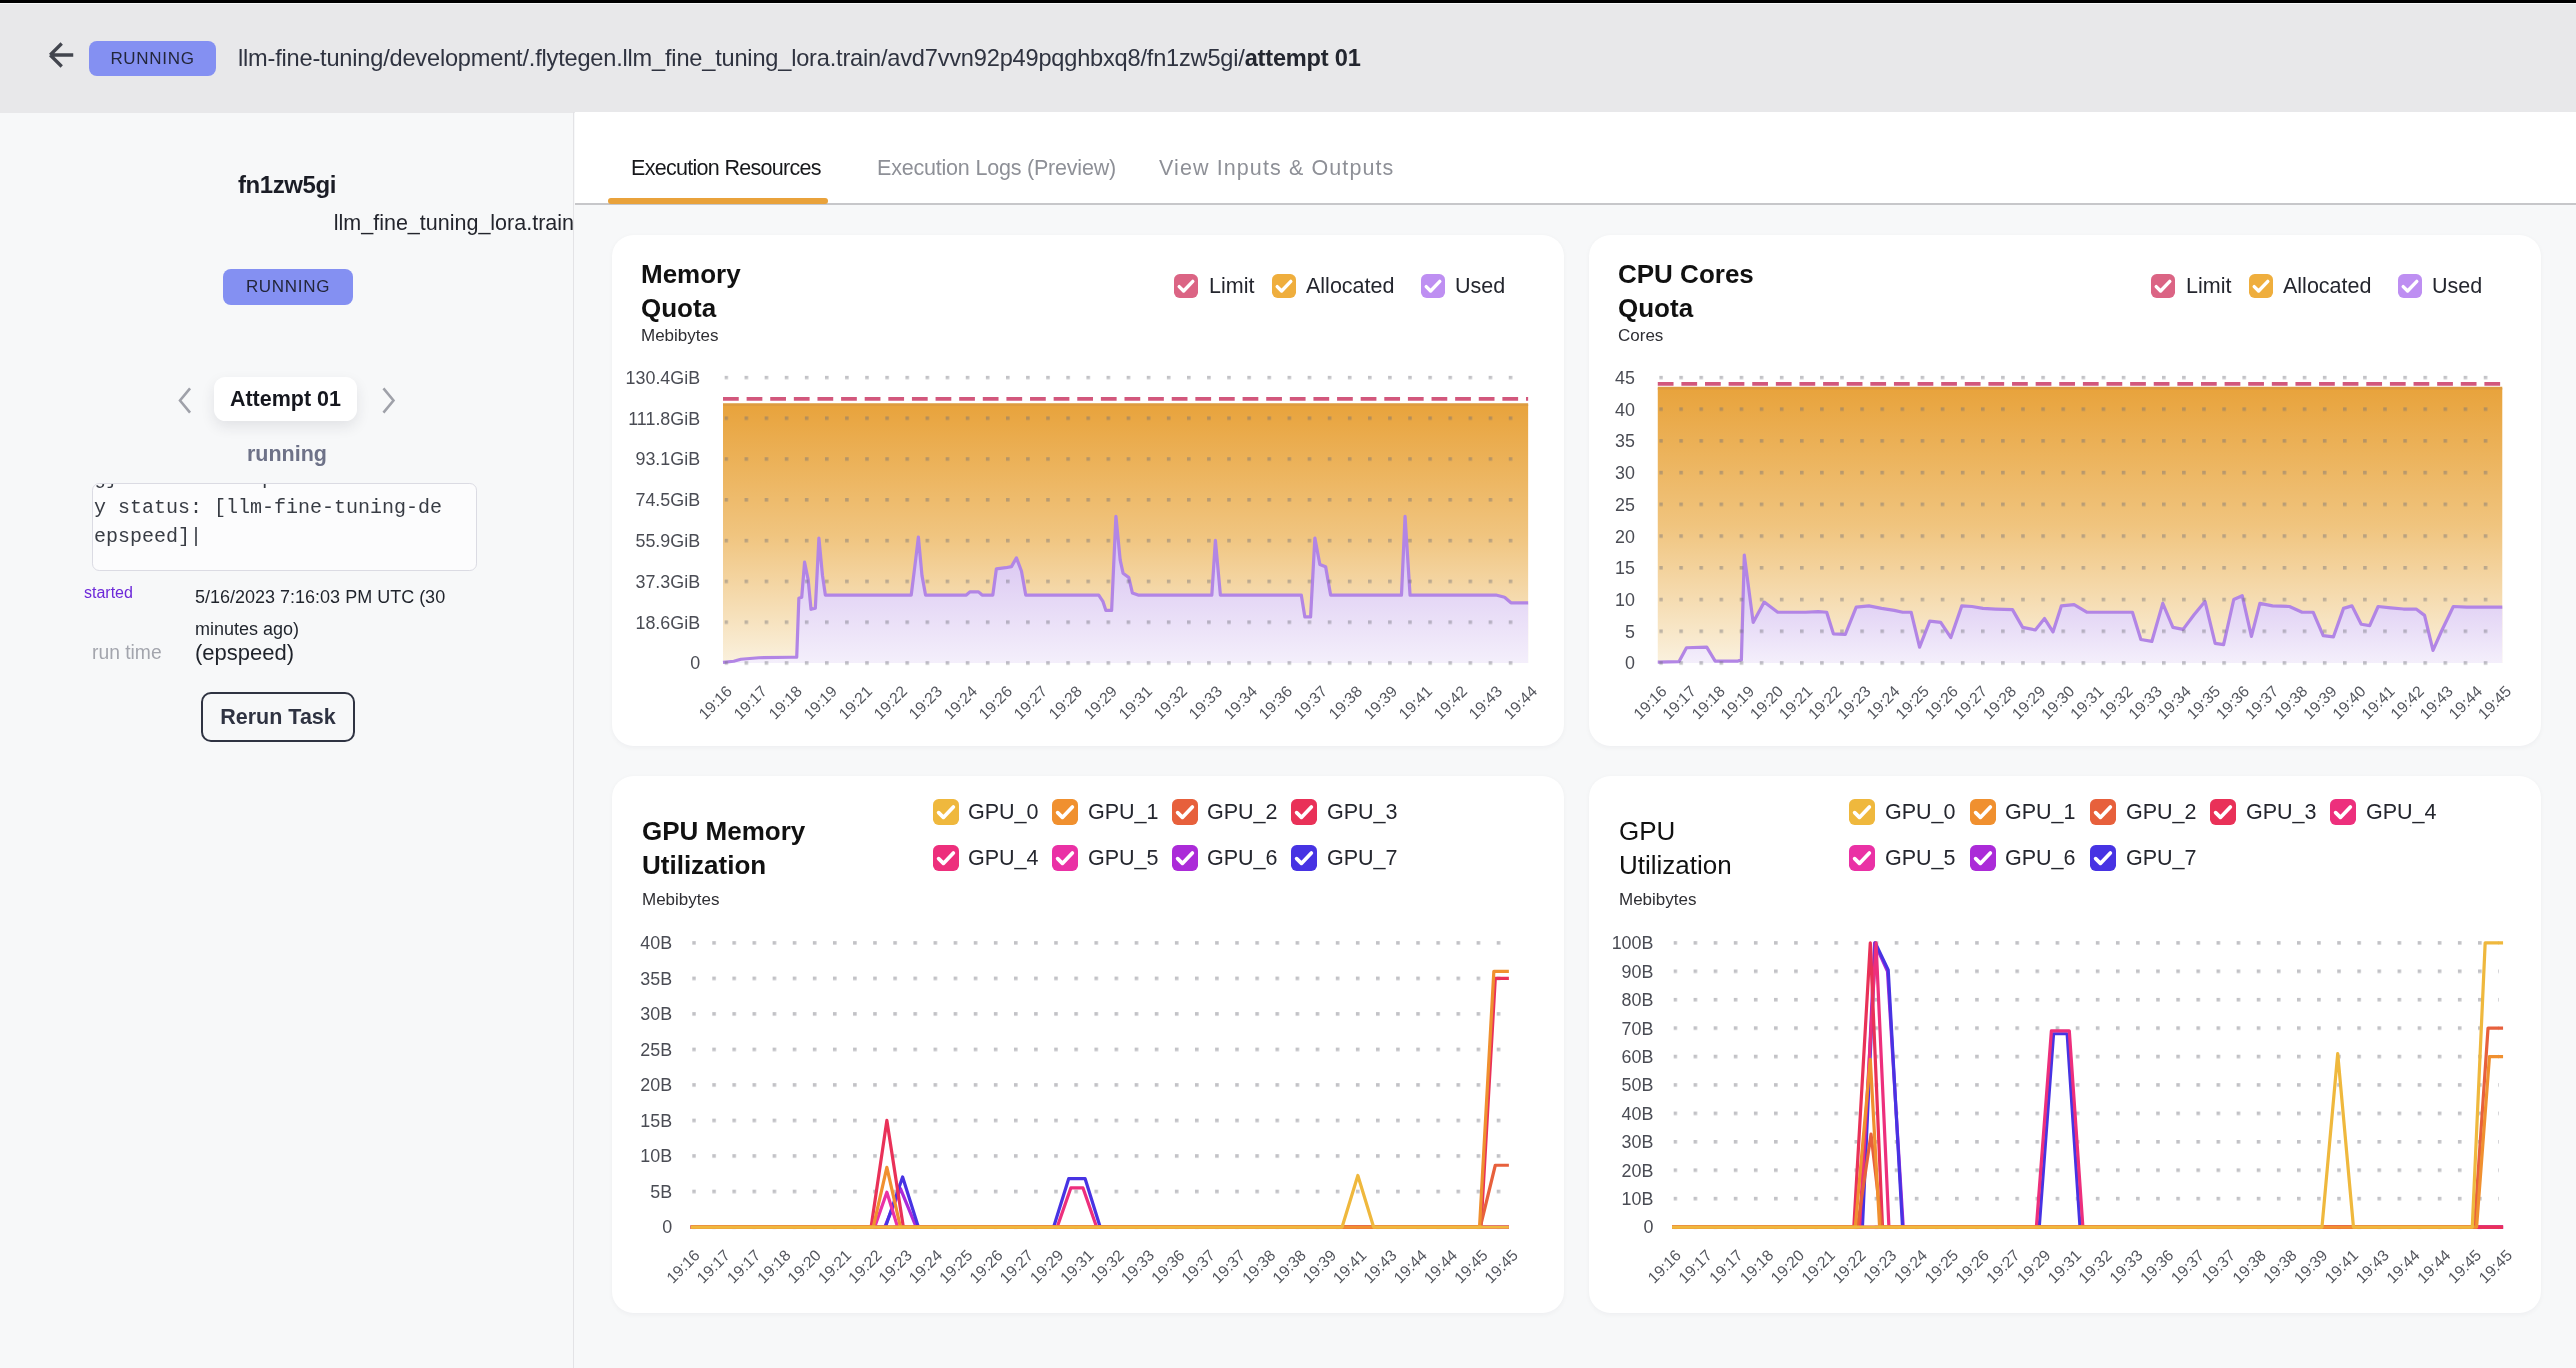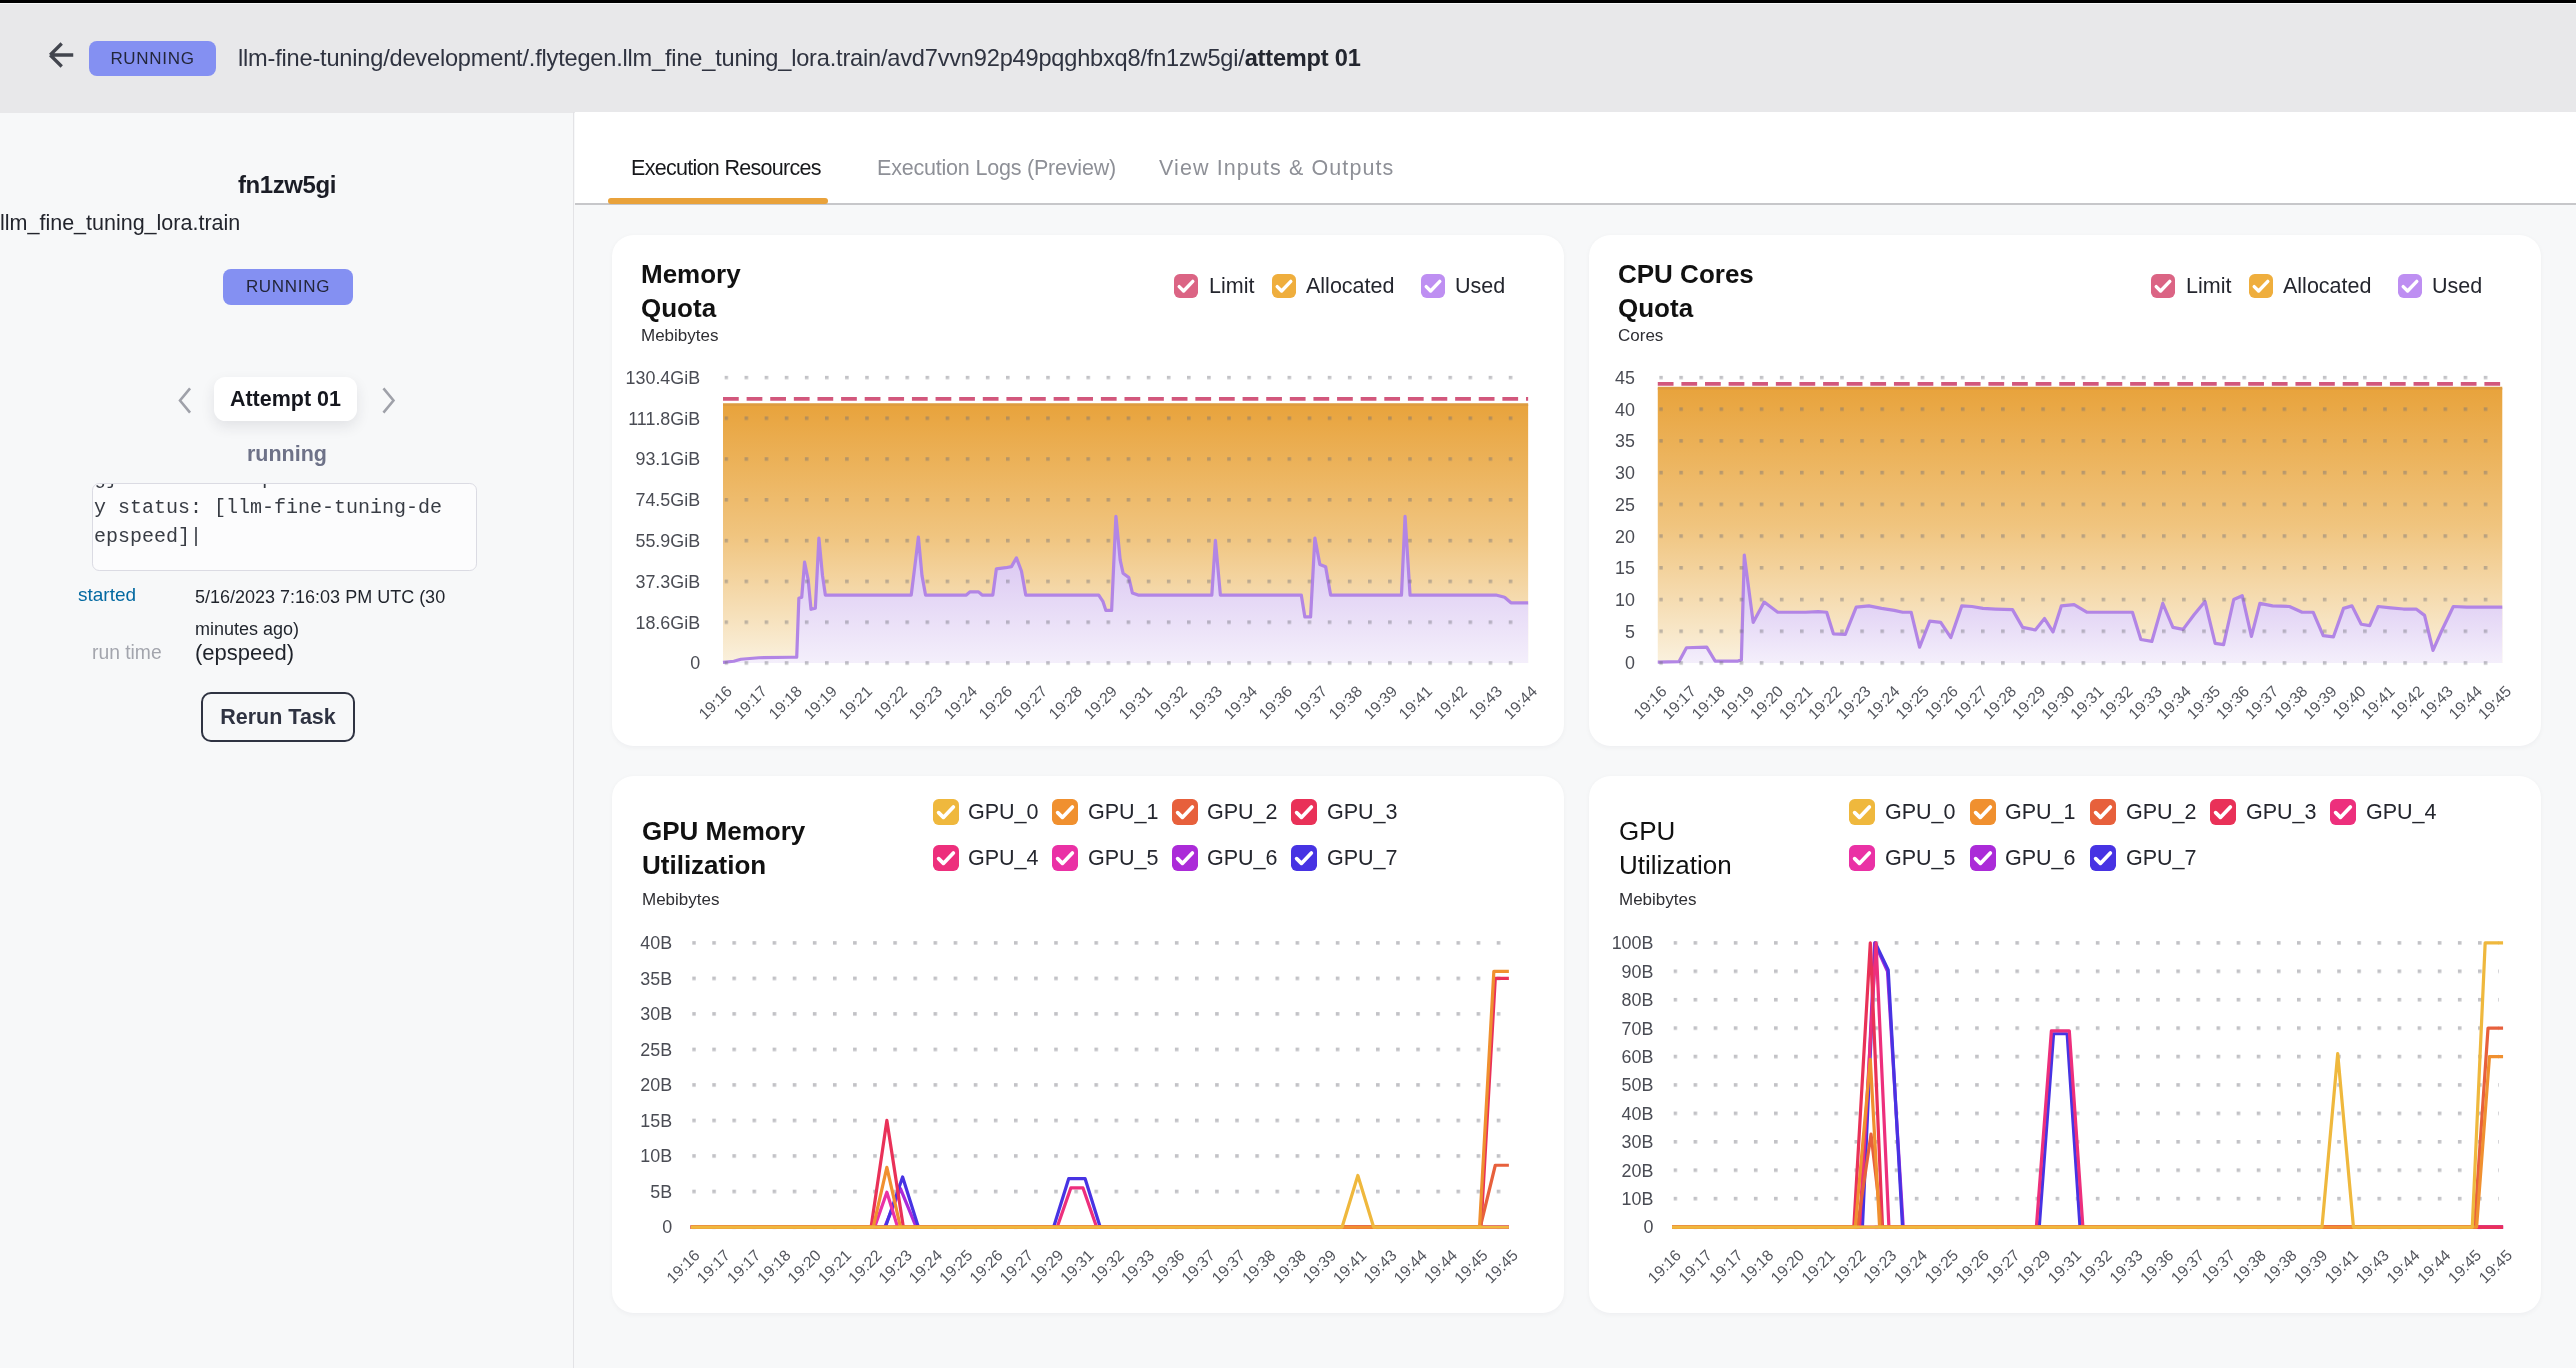--- a/index.html
+++ b/index.html
@@ -3,36 +3,36 @@
 <div class="abs" style="left:0;top:0;width:2341px;height:1368px;background:#F7F8F9">
     <div class="abs" style="left:0;top:0;width:2576px;height:2.9px;background:#000"></div>
     <div class="abs" style="left:0;top:3.6px;width:2576px;height:109px;background:#E8E8EA"></div>
     <svg class="abs" style="left:43px;top:37px" width="36" height="36" viewBox="0 0 50 50">
       <path d="M42 25 H10 M10 25 L26 9 M10 25 L26 41" stroke="#42454E" stroke-width="4.6" fill="none"></path>
     </svg>
     <div class="abs" style="left:89px;top:41px;width:127px;height:35px;background:#8490F2;border-radius:7.9px;text-align:center;line-height:35px;font-size:17px;letter-spacing:0.7px;color:#23263A">RUNNING</div>
     <div class="abs" style="left:238px;top:45px;font-size:23.6px;letter-spacing:-0.2px;color:#2F3340;white-space:nowrap">llm-fine-tuning/development/.flytegen.llm_fine_tuning_lora.train/avd7vvn92p49pqghbxq8/fn1zw5gi/<b style="color:#23262F">attempt 01</b></div>
     <div class="abs" style="left:0;top:112px;width:574px;height:1256px">
       <div class="abs" style="left:0;top:59px;width:574px;text-align:center;font-size:24px;letter-spacing:-0.4px;font-weight:bold;color:#1B1D26">fn1zw5gi</div>
-      <div class="abs" style="left:0;top:99px;width:574px;text-align:left;font-size:21.5px;color:#23252D">llm_fine_tuning_lora.train</div>
+      <div class="abs" style="left:0;top:99px;width:574px;text-align:right;font-size:21.5px;color:#23252D">llm_fine_tuning_lora.train</div>
       <div class="abs" style="left:223px;top:157px;width:130px;height:36px;background:#8490F2;border-radius:7.9px;text-align:center;line-height:36px;font-size:17px;letter-spacing:0.7px;color:#23263A">RUNNING</div>
       <svg class="abs" style="left:175px;top:274px" width="21.5" height="29" viewBox="0 0 30 40">
         <path d="M21 3 L7 20 L21 37" stroke="#9FA1A9" stroke-width="3.6" fill="none"></path>
       </svg>
       <svg class="abs" style="left:377px;top:274px" width="21.5" height="29" viewBox="0 0 30 40">
         <path d="M9 3 L23 20 L9 37" stroke="#9FA1A9" stroke-width="3.6" fill="none"></path>
       </svg>
       <div class="abs" style="left:214px;top:265px;width:143px;height:44px;background:#fff;border-radius:11.4px;box-shadow:0 5.7px 14.3px rgba(40,40,60,0.10);text-align:center;line-height:44px;font-size:21.5px;font-weight:bold;color:#15171E">Attempt 01</div>
       <div class="abs" style="left:0;top:330px;width:574px;text-align:center;font-size:21.5px;font-weight:600;color:#6E7288">running</div>
       <div class="abs" style="left:92px;top:371px;width:385px;height:88px;background:#FCFCFD;border:1.4px solid #DBDBE3;border-radius:7.2px;overflow:hidden">
         <pre style="margin:-20px 0 0 1px;font-family:'Liberation Mono',monospace;font-size:20px;line-height:29px;color:#383C44">g} 10 10 10 5 p 9 10 10 1
 y status: [llm-fine-tuning-de
 epspeed]|</pre>
       </div>
-      <div class="abs" style="left:78px;top:472px;font-size:19px;color:#0369a1">started</div>
+      <div class="abs" style="left:84px;top:472px;font-size:16px;color:#6d28d9">started</div>
       <div class="abs" style="left:195px;top:469px;width:322px;font-size:18px;line-height:32px;color:#1F232B">5/16/2023 7:16:03 PM UTC (30<br>minutes ago)</div>
       <div class="abs" style="left:92px;top:530px;font-size:19.3px;color:#A3A5AD">run time</div>
       <div class="abs" style="left:195px;top:528px;font-size:22px;color:#1F232B">(epspeed)</div>
       <div class="abs" style="left:201px;top:580px;width:154px;height:50px;border:2.1px solid #2F3342;border-radius:10px;text-align:center;line-height:46px;font-size:21.5px;font-weight:bold;color:#2F3342">Rerun Task</div>
     </div>
     <div class="abs" style="left:573px;top:112px;width:1.4px;height:1256px;background:#E3E3E6"></div>
     <div class="abs" style="left:575px;top:112px;width:2001px;height:91px;background:#fff"></div>
     <div class="abs" style="left:575px;top:203px;width:2001px;height:2.1px;background:#C7C7CA"></div>
     <div class="abs" style="left:608px;top:198px;width:220px;height:5.7px;background:#E9A23B;border-radius:2.9px"></div>
     <div class="abs" style="left:631px;top:156px;font-size:21.5px;font-weight:400;letter-spacing:-0.7px;color:#17181B">Execution Resources</div>

